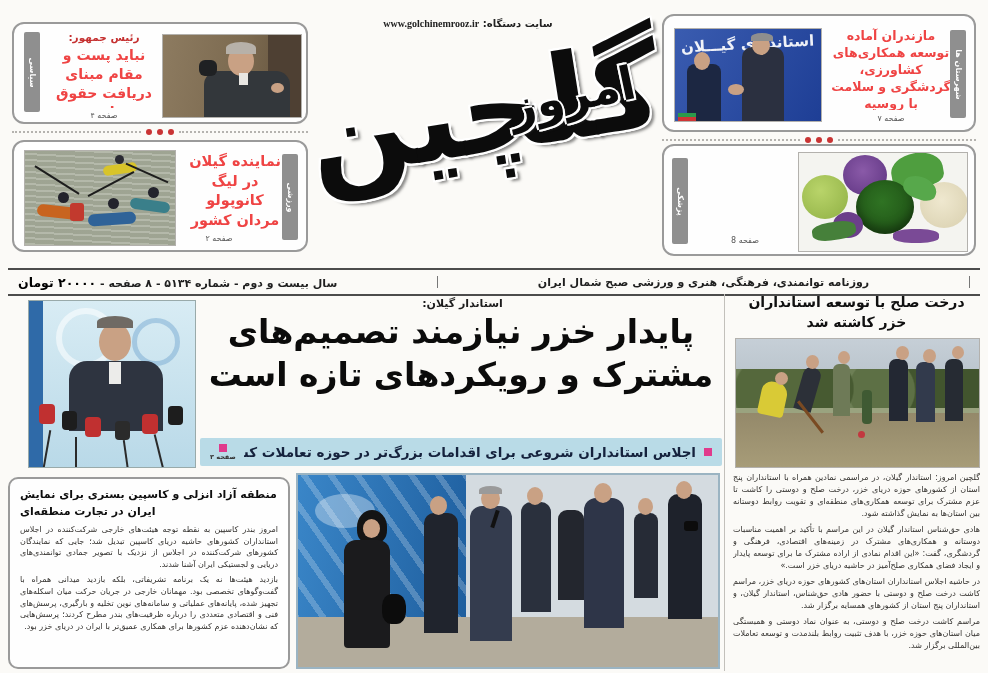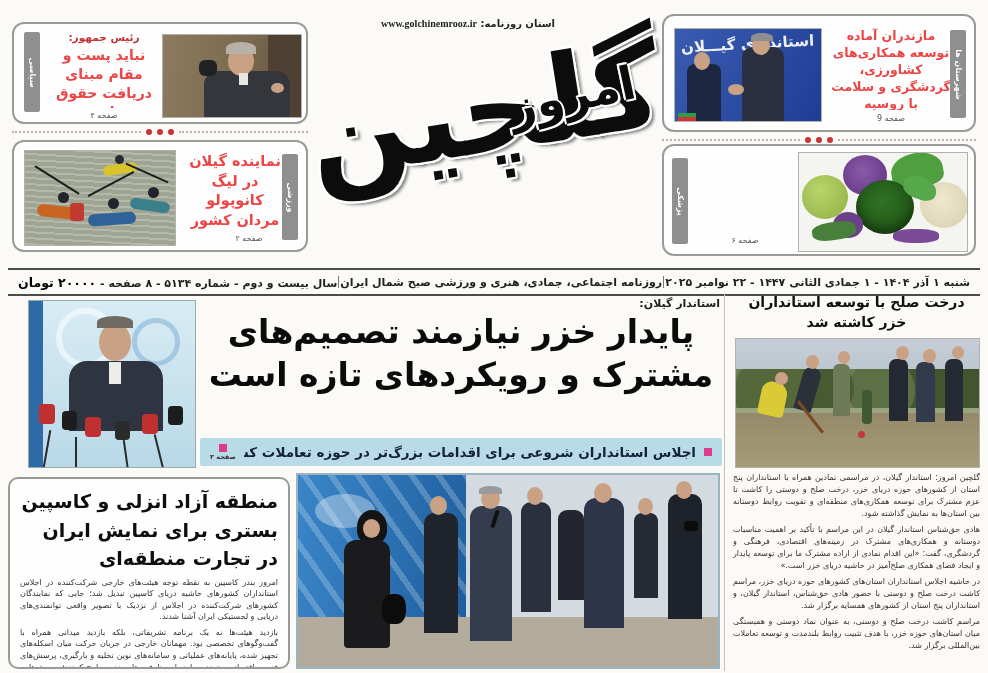--- a/index.html
+++ b/index.html
@@ -39,41 +39,41 @@
   
   #infobar{
     position:absolute;left:8px;top:268px;width:972px;height:28px;
     border-top:2px solid #4c4c4c;border-bottom:2px solid #4c4c4c;
     display:flex;align-items:center;justify-content:space-between;
     font-size:11px;font-weight:bold;color:#1f1f1f;padding:0 10px;
   }
   #infobar .tick{width:1px;height:12px;background:#777;}
   #infobar .price{font-size:12.5px;font-weight:800;color:#000;}
   
-  #lead-kicker{position:absolute;left:205px;top:297px;width:515px;font-size:11px;font-weight:bold;color:#1c1c1c;}
+  #lead-kicker{position:absolute;left:205px;top:297px;width:515px;text-align:center;font-size:11px;font-weight:bold;color:#1c1c1c;}
   #lead-headline{
     position:absolute;left:200px;top:311px;width:522px;height:122px;overflow:hidden;
     font-size:33px;font-weight:900;line-height:1.3;text-align:center;color:#0b0b0b;
   }
   #lead-subhead{
     position:absolute;left:200px;top:438px;width:522px;height:28px;background:#b9dbe7;
     display:flex;align-items:center;gap:8px;padding:0 10px;border-radius:2px;
   }
   #lead-subhead .sq{width:8px;height:8px;background:#e03a8c;flex:0 0 auto;}
   #lead-subhead .txt{flex:1;text-align:center;font-size:13.5px;font-weight:bold;color:#15223d;white-space:nowrap;overflow:hidden;}
   #lead-subhead .endwrap{display:flex;flex-direction:column;align-items:center;gap:1px;}
   #lead-subhead .subpage{font-size:6.5px;color:#333;font-weight:bold;}
   .vdivider{position:absolute;width:1px;background:#c2c0bb;}
   
   #tree-col{position:absolute;left:733px;top:292px;width:247px;height:379px;overflow:hidden;}
   #tree-col .hl{font-size:14px;font-weight:900;text-align:center;line-height:1.45;color:#101010;}
   #tree-col p{margin:4px 0 0;font-size:8px;line-height:1.5;text-align:justify;color:#33312e;}
   
   #port-box{position:absolute;left:8px;top:477px;width:282px;height:192px;border:2px solid #9a9a9a;border-radius:10px;background:#fefefe;padding:8px 10px 6px;overflow:hidden;}
-  #port-box .hl{font-size:19px;font-weight:900;text-align:right;line-height:1.5;color:#0e0e0e;}
+  #port-box .hl{font-size:11px;font-weight:900;text-align:left;line-height:1.5;color:#0e0e0e;}
   #port-box p{margin:4px 0 0;font-size:8px;line-height:1.45;text-align:justify;color:#33312e;}
   
   
   #ph-president{left:148px;top:10px;width:140px;height:84px;background:linear-gradient(100deg,#8d7b60,#7c6a50 55%,#5f4f3a);}
   
   #ph-kayak{left:10px;top:8px;width:152px;height:96px;background:#a8ad9c;}
   
   #ph-handshake{left:10px;top:12px;width:148px;height:94px;background:linear-gradient(120deg,#3a5cb0,#1e3e95);}
   .callig{color:rgba(255,255,255,.92);font-weight:bold;white-space:nowrap;}
   
@@ -128,84 +128,83 @@
       <div style="left:70%;top:52%;width:40px;height:11px;background:#3a7f8a;border-radius:6px;transform:rotate(8deg);"></div>
       <div class="head" style="left:22%;top:44%;width:11px;height:11px;background:#23232c;"></div>
       <div class="head" style="left:55%;top:50%;width:11px;height:11px;background:#23232c;"></div>
       <div class="head" style="left:82%;top:38%;width:11px;height:11px;background:#23232c;"></div>
       <div style="left:4%;top:30%;width:52px;height:2px;background:#1d1d1d;transform:rotate(32deg);"></div>
       <div style="left:40%;top:34%;width:52px;height:2px;background:#1d1d1d;transform:rotate(-28deg);"></div>
       <div style="left:66%;top:22%;width:46px;height:2px;background:#1d1d1d;transform:rotate(24deg);"></div>
       <div style="left:30%;top:55%;width:14px;height:18px;background:#c23a2e;border-radius:3px;"></div>
     </div>
     <div class="boxhead abs" style="left:170px;top:10px;width:102px;height:78px;font-size:14.5px;overflow:hidden;">نماینده گیلان در لیگ کانوپولو مردان کشور سوم شد</div>
-    <div class="pageref abs" style="left:184px;top:92px;width:102px;">صفحه ۲</div>
+    <div class="pageref abs" style="left:154px;top:92px;width:102px;">صفحه ۲</div>
     <div class="vlabel" style="right:8px;top:12px;height:86px;">
       <span>ورزشی</span>
     </div>
   </div>
 
   <div id="site-line">
-    <span>استان روزنامه:</span>
+    <span>سایت دستگاه:</span>
     <span dir="ltr" style="font-family:'Liberation Serif',serif;">www.golchinemrooz.ir</span>
   </div>
   <div id="logo">
     <div class="main">گلچین</div>
     <div class="sub">امروز</div>
   </div>
 
   <div class="nbox" style="left:662px;top:14px;width:314px;height:118px;">
     <div class="ph" id="ph-handshake">
       <div class="callig" style="left:6px;top:6px;font-size:15px;transform:rotate(-3deg);">استانداری گیـــلان</div>
       <div style="left:8%;top:38%;width:34px;height:58px;background:#1c2742;border-radius:8px 8px 0 0;"></div>
       <div class="head" style="left:13%;top:25%;width:16px;height:18px;"></div>
       <div style="left:46%;top:20%;width:42px;height:76px;background:#2b3040;border-radius:10px 10px 0 0;"></div>
       <div class="head" style="left:53%;top:6%;width:18px;height:20px;"></div>
       <div style="left:52%;top:4%;width:22px;height:8px;background:#8e8e8e;border-radius:50% 50% 0 0;"></div>
       <div class="head" style="left:36%;top:60%;width:16px;height:11px;"></div>
       <div style="left:2%;bottom:4px;width:18px;height:4px;background:#2c9a4b;"></div>
       <div style="left:2%;bottom:0;width:18px;height:4px;background:#cf3535;"></div>
     </div>
     <div class="boxhead abs" style="left:166px;top:12px;width:122px;height:82px;font-size:12.5px;overflow:hidden;">مازندران آماده توسعه همکاری‌های کشاورزی، گردشگری و سلامت با روسیه</div>
-    <div class="pageref abs" style="left:166px;top:98px;width:122px;">صفحه 9</div>
+    <div class="pageref abs" style="left:166px;top:98px;width:122px;">صفحه ۷</div>
     <div class="vlabel" style="right:8px;top:14px;height:88px;">
       <span>شهرستان ها</span>
     </div>
   </div>
 
   <div class="dotsep" style="left:662px;top:136px;width:314px;">
     <div class="dl"></div>
     <div class="rd"></div>
       <div class="rd"></div>
       <div class="rd"></div>
     <div class="dl"></div>
   </div>
 
   <div class="nbox" style="left:662px;top:144px;width:314px;height:112px;">
     <div class="vlabel" style="left:8px;top:12px;height:86px;">
       <span>پزشکی</span>
     </div>
-    <div class="pageref abs" style="left:32px;top:90px;width:98px;">صفحه ۶</div>
+    <div class="pageref abs" style="left:32px;top:90px;width:98px;">صفحه 8</div>
     <div class="ph" id="ph-veg">
       <div style="left:2%;top:22%;width:46px;height:44px;background:radial-gradient(circle at 40% 35%,#b9d46a,#8fb044);border-radius:50%;"></div>
       <div style="left:26%;top:2%;width:44px;height:40px;background:radial-gradient(circle at 45% 40%,#8a5aa8,#5d3380);border-radius:50%;"></div>
       <div style="left:55%;top:0;width:52px;height:34px;background:#4f9e3f;border-radius:50% 50% 30% 30%;transform:rotate(-10deg);"></div>
       <div style="left:34%;top:28%;width:58px;height:54px;background:radial-gradient(circle at 45% 40%,#2f7323,#1b4a12);border-radius:50%;box-shadow:inset 0 -6px 10px rgba(0,0,0,.35);"></div>
       <div style="left:72%;top:30%;width:48px;height:46px;background:radial-gradient(circle at 45% 40%,#efe8cf,#d8cfae);border-radius:50%;"></div>
       <div style="left:62%;top:24%;width:34px;height:22px;background:#57a84b;border-radius:50% 60% 40% 50%;transform:rotate(18deg);"></div>
       <div style="left:20%;top:60%;width:30px;height:26px;background:#6b3f8a;border-radius:50%;"></div>
       <div style="left:8%;top:70%;width:44px;height:18px;background:#46803a;border-radius:40%;transform:rotate(-8deg);"></div>
       <div style="left:56%;top:78%;width:46px;height:14px;background:#7a4a96;border-radius:40%;"></div>
     </div>
   </div>
 
   <div id="infobar">
-    <span>شنبه ۱ آذر ۱۴۰۴ - ۱ جمادی الثانی ۱۴۴۷ - ۲۲ نوامبر ۲۰۲۵</span>
     <span class="tick"></span>
-    <span>روزنامه اجتماعی، جمادی، هنری و ورزشی صبح شمال ایران</span>
+    <span>روزنامه توانمندی، فرهنگی، هنری و ورزشی صبح شمال ایران</span>
     <span class="tick"></span>
     <span><span>سال بیست و دوم - شماره ۵۱۳۴ - ۸ صفحه - </span><span class="price">۲۰۰۰۰ تومان</span></span>
   </div>
 
   <div class="ph" id="ph-governor">
     <div style="left:0;top:0;width:14px;height:100%;background:#2f6aa8;"></div>
     <div class="callig" style="left:1px;top:30px;font-size:6px;transform:rotate(90deg);transform-origin:left top;color:rgba(255,255,255,.95);">استان‌های ساحلی</div>
     <div style="left:16%;top:4%;width:60px;height:60px;border:6px solid rgba(255,255,255,.55);border-radius:50%;"></div>
     <div style="left:62%;top:10%;width:48px;height:48px;border:5px solid rgba(120,170,210,.5);border-radius:50%;"></div>
     <div class="head" style="left:42%;top:13%;width:32px;height:38px;"></div>
@@ -259,21 +258,21 @@
       <div class="head" style="left:89%;top:6%;width:12px;height:13px;"></div>
     </div>
     <p>گلچین امروز: استاندار گیلان، در مراسمی نمادین همراه با استانداران پنج استان از کشورهای حوزه دریای خزر، درخت صلح و دوستی را کاشت تا عزم مشترک برای توسعه همکاری‌های منطقه‌ای و تقویت روابط دوستانه بین استان‌ها به نمایش گذاشته شود.</p>
     <p>هادی حق‌شناس استاندار گیلان در این مراسم با تأکید بر اهمیت مناسبات دوستانه و همکاری‌های مشترک در زمینه‌های اقتصادی، فرهنگی و گردشگری، گفت: «این اقدام نمادی از اراده مشترک ما برای توسعه پایدار و ایجاد فضای همکاری صلح‌آمیز در حاشیه دریای خزر است.»</p>
     <p>در حاشیه اجلاس استانداران استان‌های کشورهای حوزه دریای خزر، مراسم کاشت درخت صلح و دوستی با حضور هادی حق‌شناس، استاندار گیلان، و استانداران پنج استان از کشورهای همسایه برگزار شد.</p>
     <p>مراسم کاشت درخت صلح و دوستی، به عنوان نماد دوستی و همبستگی میان استان‌های حوزه خزر، با هدف تثبیت روابط بلندمدت و توسعه تعاملات بین‌المللی برگزار شد.</p>
   </div>
 
   <div id="port-box">
     <div class="hl">منطقه آزاد انزلی و کاسپین بستری برای نمایش ایران در تجارت منطقه‌ای</div>
-    <p>امروز بندر کاسپین به نقطه توجه هیئت‌های خارجی شرکت‌کننده در اجلاس استانداران کشورهای حاشیه دریای کاسپین تبدیل شد؛ جایی که نمایندگان کشورهای شرکت‌کننده در اجلاس از نزدیک با تصویر واقعی توانمندی‌های دریایی و لجستیکی ایران آشنا شدند.</p>
+    <p>امروز بندر کاسپین به نقطه توجه هیئت‌های خارجی شرکت‌کننده در اجلاس استانداران کشورهای حاشیه دریای کاسپین تبدیل شد؛ جایی که نمایندگان کشورهای شرکت‌کننده در اجلاس از نزدیک با تصویر جمادی توانمندی‌های دریایی و لجستیکی ایران آشنا شدند.</p>
     <p><span>بازدید هیئت‌ها نه یک برنامه تشریفاتی، بلکه بازدید میدانی همراه با گفت‌وگوهای تخصصی بود. مهمانان خارجی در جریان حرکت میان اسکله‌های تجهیز شده، پایانه‌های عملیاتی و سامانه‌های نوین تخلیه و بارگیری، پرسش‌های فنی و اقتصادی متعددی را درباره ظرفیت‌های بندر مطرح کردند؛ پرسش‌هایی که نشان‌دهنده عزم کشورها برای همکاری عمیق‌تر با ایران در دریای خزر بود.</span> </p>
   </div>
 
   <div class="ph" id="ph-port">
     <div style="left:0;top:0;width:40%;height:78%;background:linear-gradient(100deg,#3a86c8,#1e5e9e);"></div>
     <div style="left:0;top:0;width:40%;height:78%;background:repeating-linear-gradient(55deg,rgba(255,255,255,.22) 0 6px,transparent 6px 22px);"></div>
     <div style="left:4%;top:10%;width:60px;height:34px;background:rgba(255,255,255,.35);border-radius:50%;"></div>
     <div style="left:0;bottom:0;width:100%;height:26%;background:#b3ac9c;"></div>
     <div style="left:14%;top:18%;width:30px;height:34px;background:#141414;border-radius:50% 50% 40% 40%;"></div>
     <div class="head" style="left:15.5%;top:23%;width:17px;height:19px;"></div>

